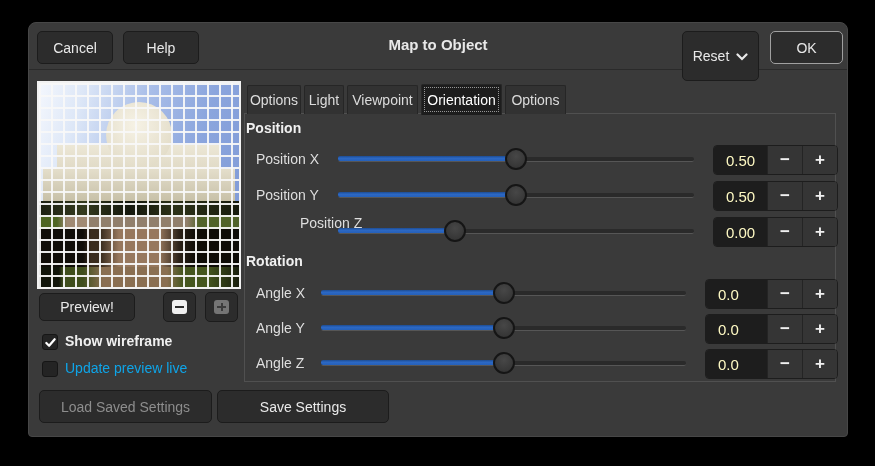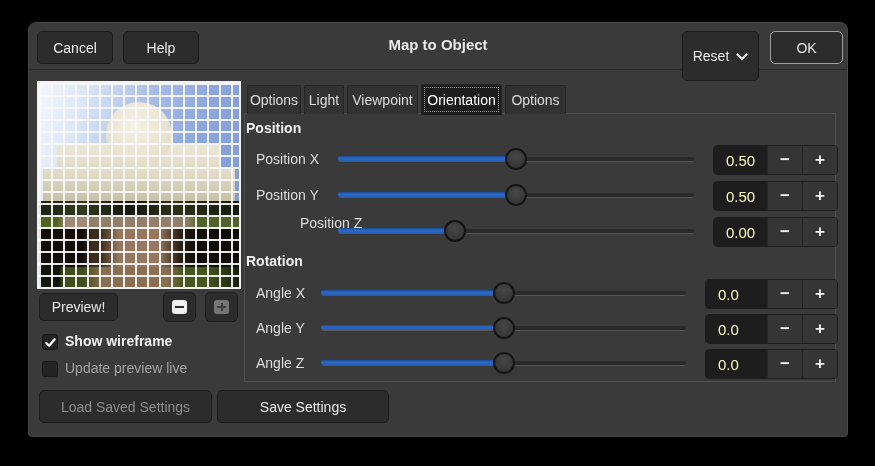--- a/index.html
+++ b/index.html
@@ -43,21 +43,21 @@
   .zoom-sq.out{background:#efefef;}
   .zoom-sq.in{background:#757575;}
   .zoom-sq .hbar{position:absolute;left:3px;right:3px;top:6px;height:2px;background:#2c2c2c;}
   .zoom-sq .vbar{position:absolute;top:3px;bottom:3px;left:6.5px;width:2px;background:#3c3c3c;}
   .zoom-sq.in .hbar{background:#3c3c3c;}
 
   .chk{position:absolute;width:16px;height:16px;background:#242424;border:1px solid #161616;
        border-radius:3px;box-sizing:border-box;display:flex;align-items:center;justify-content:center;}
   .chk-label{position:absolute;font-size:14px;color:#f0f0f0;white-space:nowrap;}
   .chk-label.bold{font-weight:bold;}
-  .chk-label.dim{color:#a3a3a3;}
+  .chk-label.dim{color:#0ea5e9;}
 
   
   .page{position:absolute;left:215px;top:90px;width:592px;height:269px;border:1px solid #505050;
         background:#3a3a3a;box-sizing:border-box;z-index:1;}
   .tab{position:absolute;top:62px;height:29px;background:#323232;border:1px solid #262626;
        border-bottom:none;border-radius:2px 2px 0 0;color:#dcdcdc;font-size:14px;
        display:flex;align-items:center;justify-content:center;box-sizing:border-box;z-index:2;}
   .tab-active{top:61px;height:31px;background:#1d1d1d;color:#ffffff;outline:1px dotted #969696;
               outline-offset:-4px;z-index:3;}
   .sect{position:absolute;font-size:14px;font-weight:bold;color:#f0f0f0;z-index:4;}
@@ -106,21 +106,21 @@
     <div class="pv pv-build"></div>
     <div class="pv pv-wings"></div>
     <div class="pv pv-dome"></div>
     <div class="pv pv-trees"></div>
     <div class="pv pv-garden"></div>
     <div class="pv pv-dark"></div>
     <div class="pv pv-bottom"></div>
     <div class="pv pv-grid"></div>
   </div>
 
-  <div class="btn" style="left:10px;top:270px;width:79px;height:28px;">
+  <div class="btn" style="left:10px;top:270px;width:96px;height:28px;">
     <span>Preview!</span>
   </div>
   <div class="smallbtn" style="left:134px;top:269px;">
     <span class="zoom-sq out">
         <span class="hbar"></span>
       </span>
   </div>
   <div class="smallbtn" style="left:176px;top:269px;">
     <span class="zoom-sq in">
         <span class="hbar"></span>

